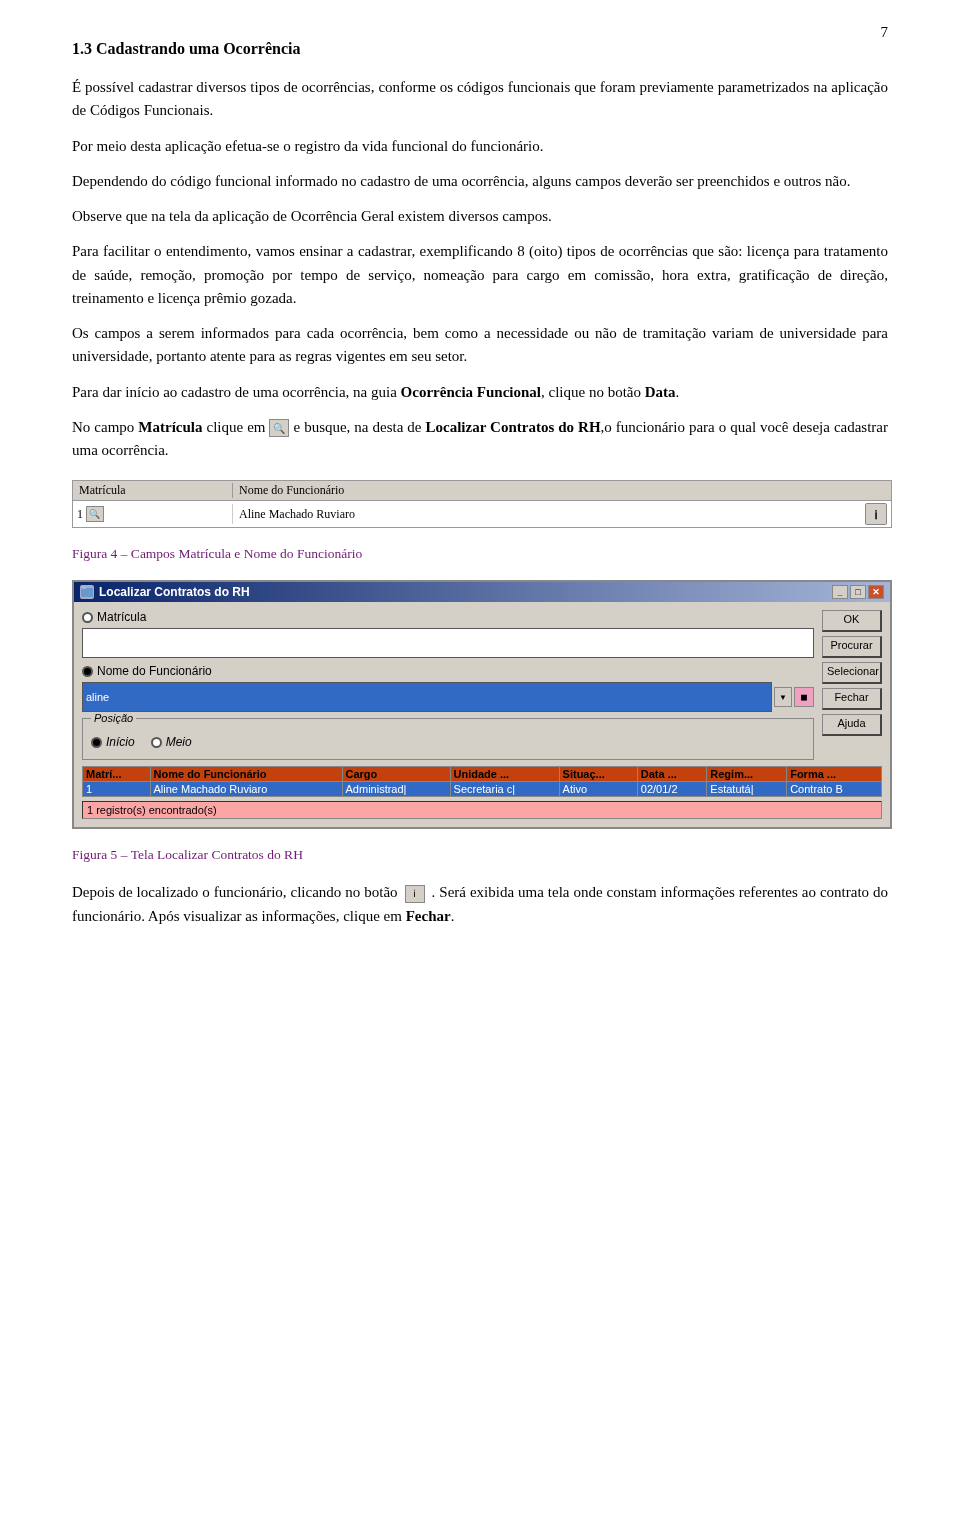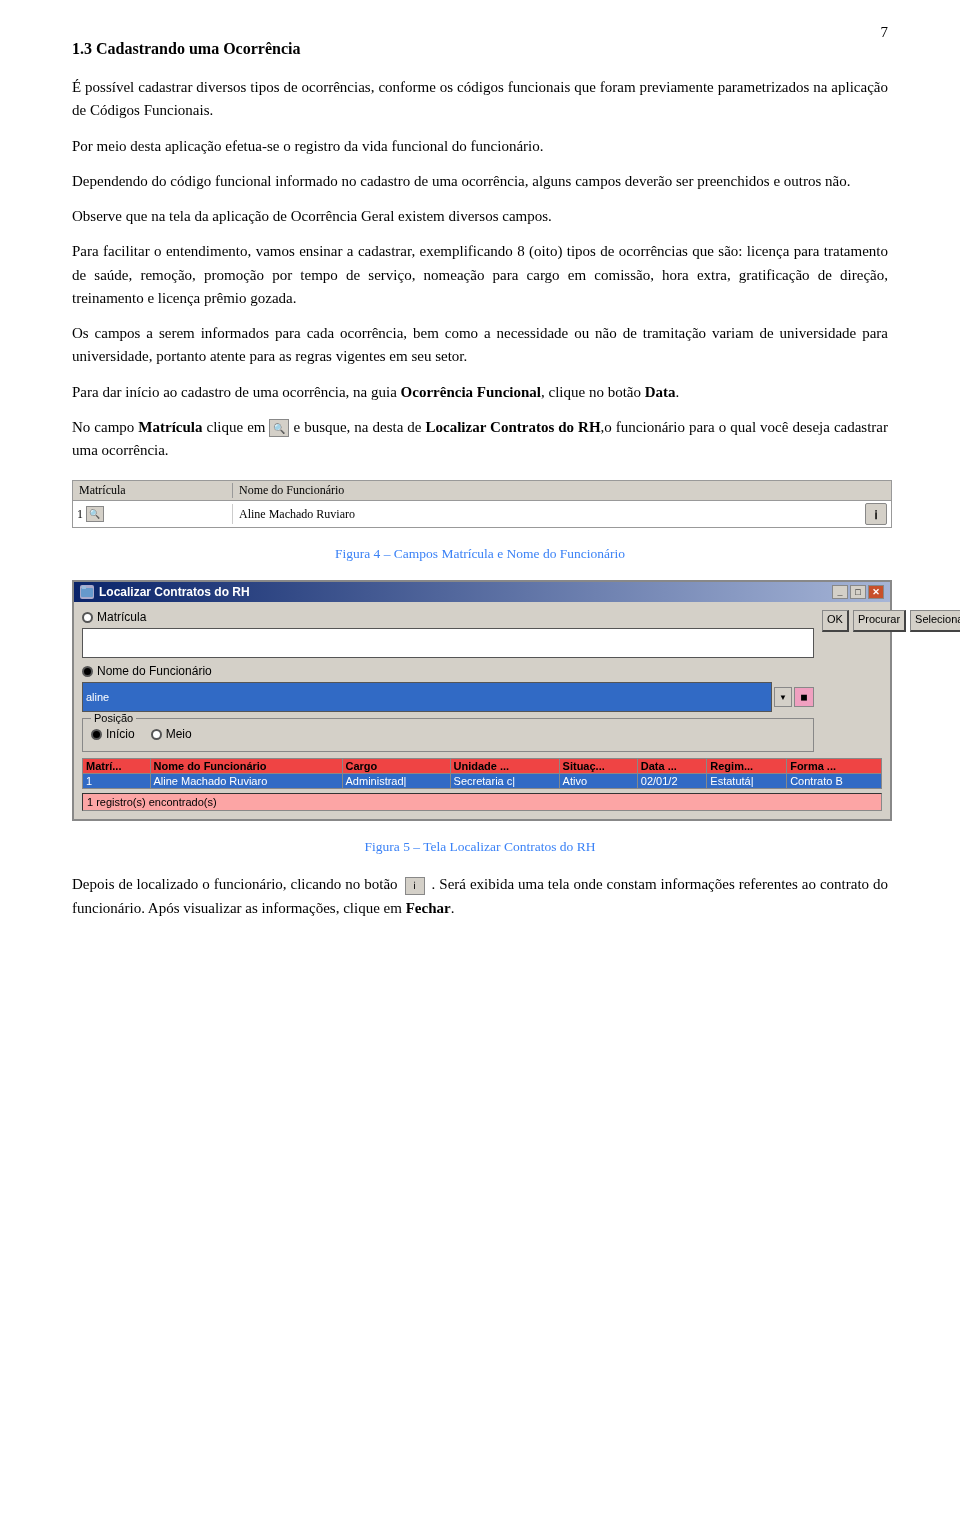--- a/index.html
+++ b/index.html
@@ -27,24 +27,23 @@
       font-weight: bold;
       margin-bottom: 18px;
     }
     p {
       text-align: justify;
       margin-bottom: 12px;
       line-height: 1.55;
     }
     .bold { font-weight: bold; }
     .figure-caption {
-      text-align: center;
       font-size: 13.5px;
       margin: 8px 0 18px 0;
-      color: #3b82f6;
+      color: #701a75;
     }
 
     
     .fig4-container {
       border: 1px solid #999;
       margin: 18px auto;
       width: 820px;
       background: #f0f0f0;
       padding: 0;
     }
@@ -164,21 +163,21 @@
       display: flex;
       align-items: flex-start;
       margin-bottom: 6px;
       gap: 8px;
     }
     .win-left {
       flex: 1;
     }
     .win-right {
       display: flex;
-      flex-direction: row;
+      flex-direction: column;
       gap: 4px;
       width: 60px;
     }
     .radio-row {
       display: flex;
       align-items: center;
       gap: 4px;
       margin-bottom: 4px;
     }
     .radio-circle {
@@ -219,23 +218,24 @@
       background: #d4d0c8;
       border: 1px solid #888;
       display: flex;
       align-items: center;
       justify-content: center;
       font-size: 8px;
       cursor: pointer;
     }
     .groupbox {
       border: 1px solid #888;
-      padding: 4px 8px 6px 8px;
+      padding: 12px 8px 6px 8px;
       margin-top: 4px;
       position: relative;
+      font-style: italic;
     }
     .groupbox-label {
       position: absolute;
       top: -7px;
       left: 8px;
       background: #d4d0c8;
       padding: 0 3px;
       font-size: 11px;
     }
     .pink-btn {
@@ -260,21 +260,21 @@
       cursor: pointer;
       font-family: Arial, sans-serif;
     }
     .win-table {
       width: 100%;
       border-collapse: collapse;
       font-size: 11px;
       margin-top: 4px;
     }
     .win-table thead tr {
-      background: #ef4444;
+      background: #c2410c;
     }
     .win-table th {
       border: 1px solid #888;
       padding: 1px 3px;
       font-weight: bold;
       text-align: left;
       white-space: nowrap;
       overflow: hidden;
     }
     .win-table tbody tr.selected td {

